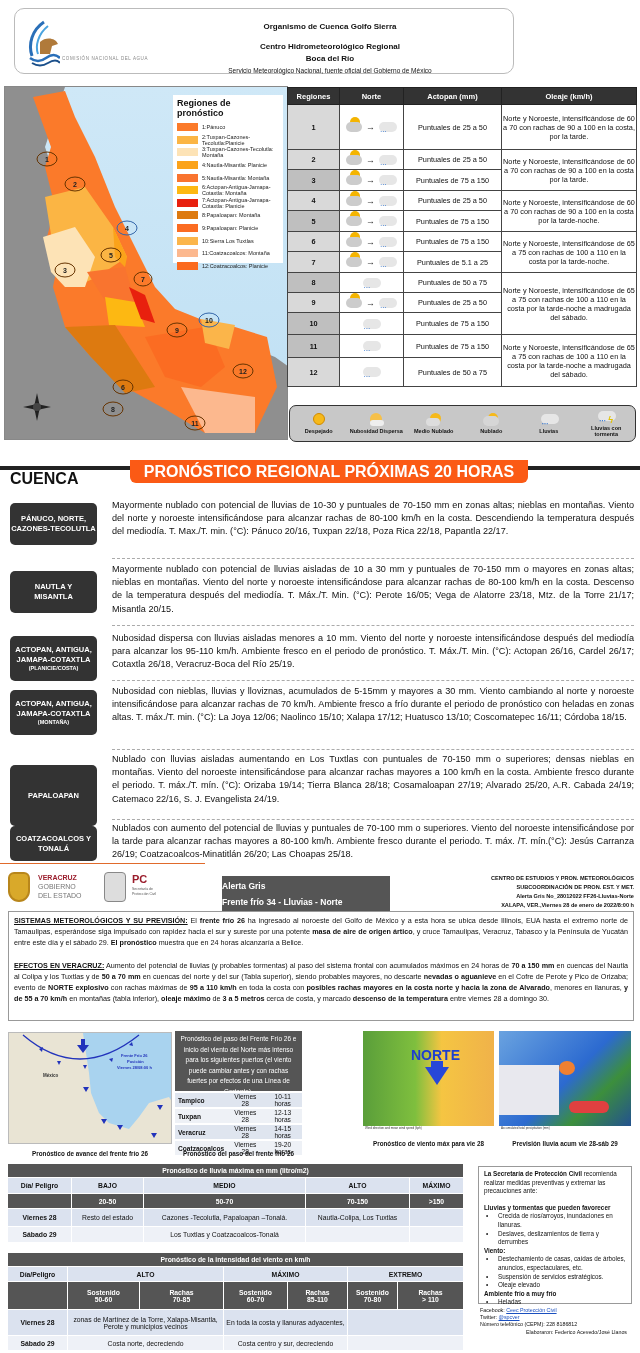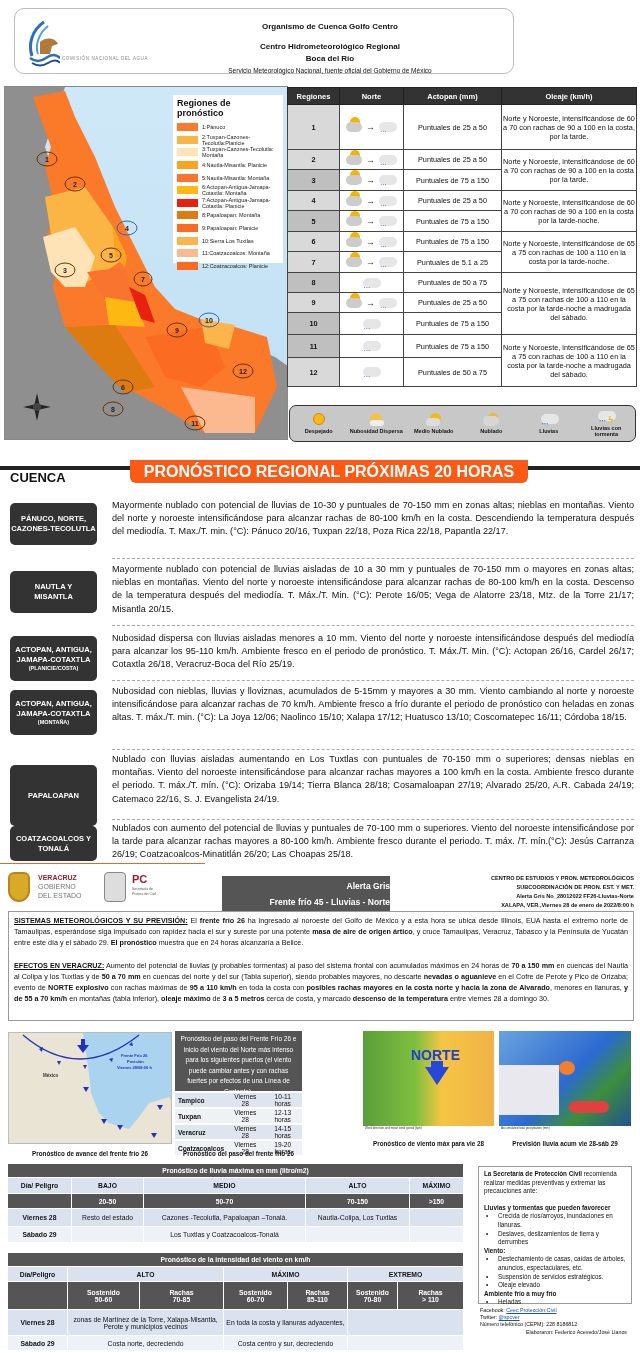--- a/index.html
+++ b/index.html
@@ -27,28 +27,28 @@
 .cloud{display:inline-block;width:16px;height:10px;border-radius:6px;background:#ccc;position:relative}
 .cloud.sun::before{content:"";position:absolute;left:4px;top:-5px;width:10px;height:10px;border-radius:50%;background:#f4b400;z-index:-1}
 .rain{display:inline-block;width:18px;height:10px;border-radius:6px;background:#e6e6e6;position:relative}
 .rain::after{content:"· · ·";position:absolute;left:1px;top:6px;font-size:7px;color:#3a7bd5;letter-spacing:-1px}
 #skylegend{left:289px;top:405px;width:347px;height:37px;border:1.5px solid #333;border-radius:7px;background:#c8c8c8;display:flex;justify-content:space-around;align-items:center}
 .sl{display:flex;flex-direction:column;align-items:center;font-size:5.5px;font-weight:bold;text-align:center;width:55px}
 .sl .ic{width:16px;height:14px;margin-bottom:1px;position:relative}
 
 #bar{left:0;top:466px;width:640px;height:4px;background:#222}
 #banner{left:130px;top:460px;width:398px;height:23px;background:#fb5a15;border-radius:0 0 6px 6px;color:#fff;font-weight:bold;font-size:16px;text-align:center;line-height:23px}
-#cuenca{left:10px;top:470px;font-weight:bold;font-size:13px}
+#cuenca{left:10px;top:470px;font-weight:bold;font-size:16px}
 .cb{position:absolute;left:10px;width:87px;background:#333;color:#fff;border-radius:5px;font-size:7.5px;font-weight:bold;text-align:center;display:flex;flex-direction:column;justify-content:center;line-height:1.3}
 .cb small{font-size:5.5px}
 .ct{position:absolute;left:112px;width:522px;font-size:9.1px;line-height:13.2px;text-align:justify}
 .dash{position:absolute;left:112px;width:522px;border-top:1px dashed #aaa}
 
 #orangeline{left:0;top:863px;width:205px;height:1px;background:#e06a2b}
-#alertbox{left:222px;top:876px;width:168px;height:36px;background:#555;color:#fff;text-align:right;font-weight:bold;font-size:8.5px;line-height:16px;padding-top:2px}
+#alertbox{left:222px;top:876px;width:168px;height:36px;background:#555;color:#fff;text-align:left;font-weight:bold;font-size:8.5px;line-height:16px;padding-top:2px}
 #cepm{left:400px;top:874px;width:234px;text-align:right;font-size:5.6px;font-weight:bold;line-height:9px}
 #sys{left:8px;top:911px;width:626px;height:110px;border:1px solid #999;padding:3px 5px;font-size:7.2px;line-height:11.2px;text-align:justify}
 #sys b{font-weight:bold}
 #sys u{font-weight:bold}
 .imgcap{position:absolute;font-size:6.3px;font-weight:bold;text-align:center}
 #frontmap{left:8px;top:1032px;width:164px;height:112px;border:1px solid #bbb;background:#a9d3ef;overflow:hidden}
 #porthdr{left:175px;top:1031px;width:127px;height:60px;background:#555;color:#fff;font-size:6.5px;text-align:center;line-height:10.5px;padding:3px}
 #ports{left:175px;top:1093px;width:127px;border-collapse:collapse;font-size:6.6px}
 #ports td{height:13px;padding:0 3px;border-bottom:2px solid #fff}
 #ports tr:nth-child(odd) td{background:#dfe5ef}
@@ -78,21 +78,21 @@
 <div id="logo" class="abs">
   <svg width="34" height="48" viewBox="0 0 34 48" style="position:absolute;left:0;top:0">
     <path d="M18 2 C6 10 2 24 6 36" stroke="#2a6fb8" stroke-width="3" fill="none"></path>
     <path d="M22 6 C12 14 9 26 12 34" stroke="#4aa3df" stroke-width="2" fill="none"></path>
     <path d="M14 22 C20 16 30 18 32 24 L26 26 L24 34 L14 34 Z" fill="#b07a3a"></path>
     <path d="M4 38 Q12 44 20 38 T34 38" stroke="#2a6fb8" stroke-width="2.5" fill="none"></path>
     <path d="M6 43 Q14 48 22 43 T34 43" stroke="#1a4f8a" stroke-width="2" fill="none"></path>
   </svg>
   <span class="sub">COMISIÓN NACIONAL DEL AGUA</span>
 </div>
-<div class="hline" style="top:22px">Organismo de Cuenca Golfo Centro</div>
+<div class="hline" style="top:22px">Organismo de Cuenca Golfo Sierra</div>
 <div class="hline" style="top:42px">Centro Hidrometeorológico Regional</div>
 <div class="hline" style="top:54px">Boca del Río</div>
 <div class="hline" style="top:67px;font-weight:normal;font-size:6.5px">Servicio Meteorológico Nacional, fuente oficial del Gobierno de México</div>
 
 <div id="map" class="abs">
   <svg width="284" height="354" viewBox="0 0 284 354" style="position:absolute;left:0;top:0">
     <path d="M0 0 L60 0 L40 60 L60 120 L80 160 L110 200 L140 250 L175 262 L220 260 L250 262 L270 270 L284 280 L284 354 L0 354 Z" fill="#8f8f8f"></path>
     <path d="M28 10 L60 4 L70 30 L90 70 L110 120 L130 160 L150 200 L170 222 L200 234 L230 240 L262 250 L272 300 L250 346 L200 346 L160 322 L120 300 L86 270 L60 240 L48 200 L54 170 L42 150 L50 120 L40 80 L46 60 Z" fill="#fb7a2a"></path>
     <path d="M40 110 L80 100 L108 140 L122 170 L92 190 L70 200 L60 175 L48 160 Z" fill="#fbb544"></path>
     <path d="M38 150 L70 140 L90 170 L80 200 L60 200 L46 185 Z" fill="#fde3b6"></path>
@@ -389,21 +389,21 @@
   <span style="position:absolute;left:30px;top:20px;font-size:7px;color:#777">DEL ESTADO</span>
 </div>
 <div class="abs" style="left:104px;top:872px;width:80px;height:34px">
   <span style="position:absolute;left:0;top:0;width:22px;height:30px;background:#ddd;border-radius:4px;border:1px solid #888"></span>
   <span style="position:absolute;left:28px;top:1px;font-size:11px;font-weight:bold;color:#9a1c2b">PC</span>
   <span style="position:absolute;left:28px;top:15px;font-size:3.5px;color:#555">Secretaría de</span>
   <span style="position:absolute;left:28px;top:20px;font-size:3.5px;color:#555">Protección Civil</span>
 </div>
 <div id="alertbox" class="abs">
   <div>Alerta Gris</div>
-    <div>Frente frío 45 - Lluvias - Norte</div>
+    <div>Frente frío 34 - Lluvias - Norte</div>
 </div>
 <div id="cepm" class="abs">
   <div>CENTRO DE ESTUDIOS Y PRON. METEOROLÓGICOS</div>
     <div>SUBCOORDINACIÓN DE PRON. EST. Y MET.</div>
     <div>Alerta Gris No_28012022 FF26-Lluvias-Norte</div>
     <div>XALAPA, VER.,Viernes 28 de enero de 2022/8:00 h</div>
 </div>
 
 <div id="sys" class="abs">
   <p><u>SISTEMAS METEOROLÓGICOS Y SU PREVISIÓN:</u><span> El </span><b>frente frío 26</b><span> ha ingresado al noroeste del Golfo de México y a esta hora se ubica desde Illinois, EUA hasta el extremo norte de Tamaulipas, esperándose siga impulsado con rapidez hacia el sur y sureste por una potente </span><b>masa de aire de origen ártico</b><span>, y cruce Tamaulipas, Veracruz, Tabasco y la Península de Yucatán entre este día y el sábado 29. </span><b>El pronóstico</b><span> muestra que en 24 horas alcanzaría a Belice.</span></p>

